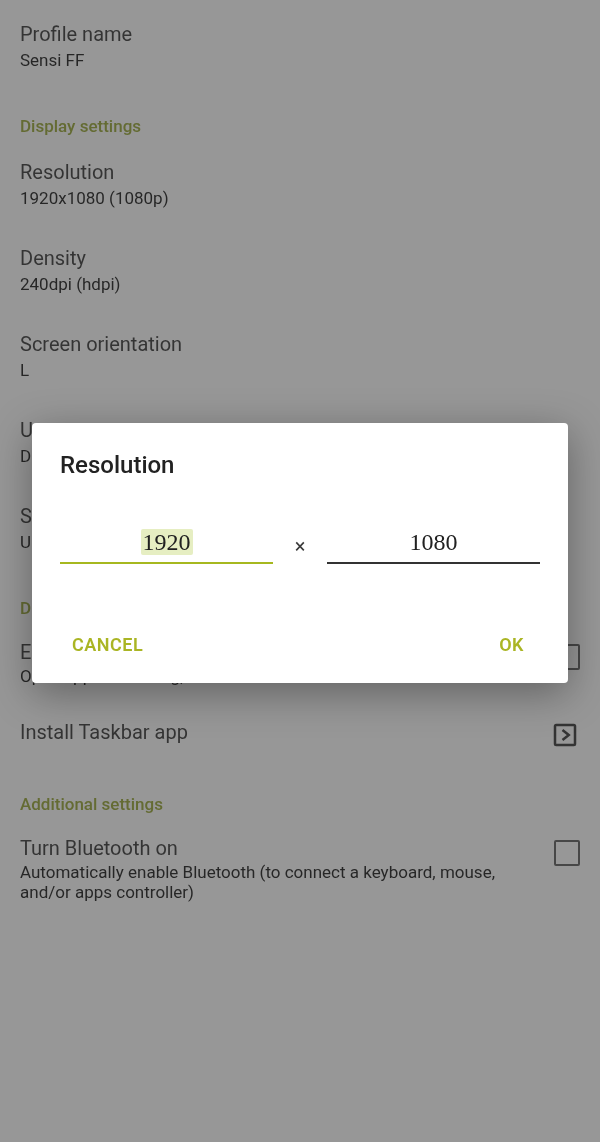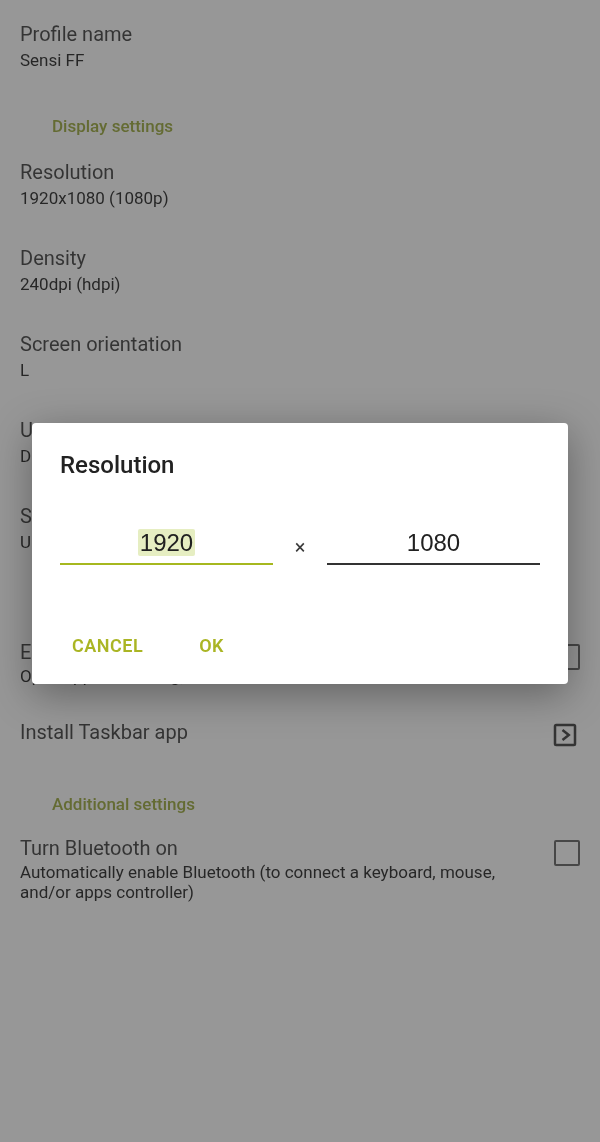--- a/index.html
+++ b/index.html
@@ -29,21 +29,20 @@
   .setting-sub {
     font-size: 17px;
     color: #000000;
   }
 
   .section-header {
     font-size: 17px;
     color: #8a9a1e;
     padding: 18px 0 14px 0;
     font-weight: 500;
-    margin-left: 32px;
   }
 
   .row-with-check {
     display: flex;
     align-items: flex-start;
     gap: 12px;
     padding: 8px 0 28px 0;
   }
   .row-with-check .text-col { flex: 1; }
   .row-with-check .setting-title { margin-bottom: 2px; }
@@ -96,40 +95,40 @@
   }
   .input-field {
     flex: 1;
     border: none;
     border-bottom: 2px solid #333;
     text-align: center;
     font-size: 24px;
     padding: 6px 0;
     outline: none;
     background: transparent;
-    font-family: Liberation Sans, sans-serif;
+    font-family: Liberation Serif, serif;
   }
   .input-field.active {
     border-bottom: 2px solid #a6b81f;
   }
   .input-field .sel {
     background: #e6eec2;
     border-radius: 2px;
     padding: 0 2px;
   }
   .mult {
     font-size: 20px;
     color: #3a3a3a;
     padding-bottom: 6px;
     width: 18px;
     text-align: center;
   }
   .dialog-actions {
     display: flex;
-    justify-content: flex-start;
+    justify-content: space-between;
     gap: 32px;
     padding: 4px 4px 4px 0;
   }
   .dlg-btn {
     background: none;
     border: none;
     font-size: 18px;
     font-weight: 600;
     color: #aab524;
     letter-spacing: 0.5px;

